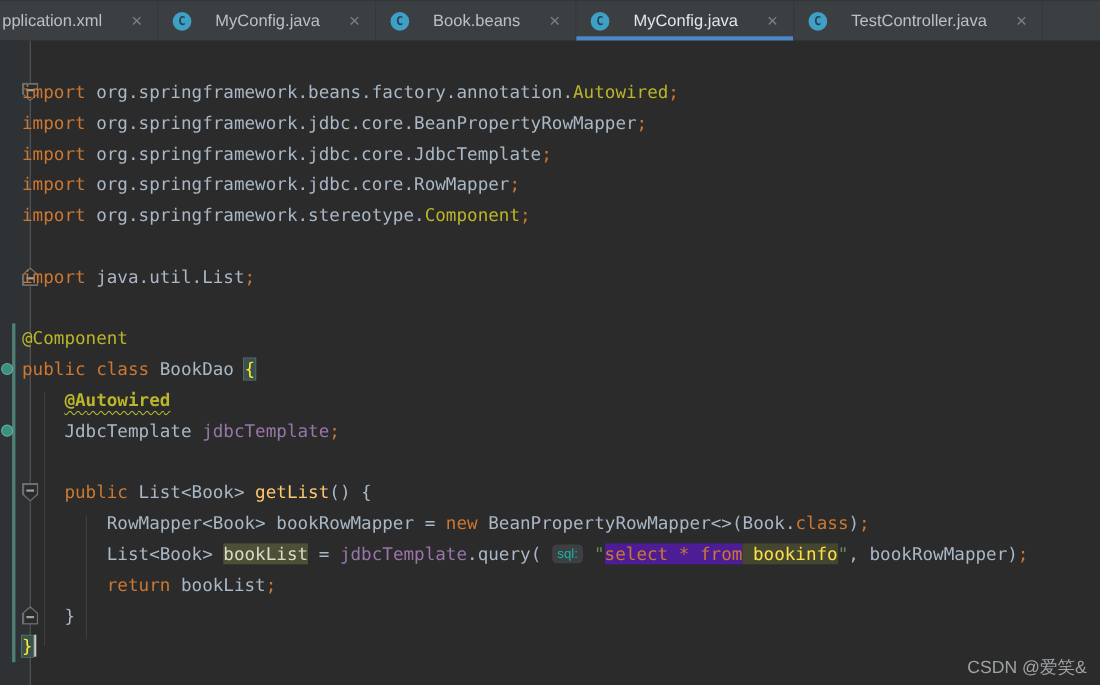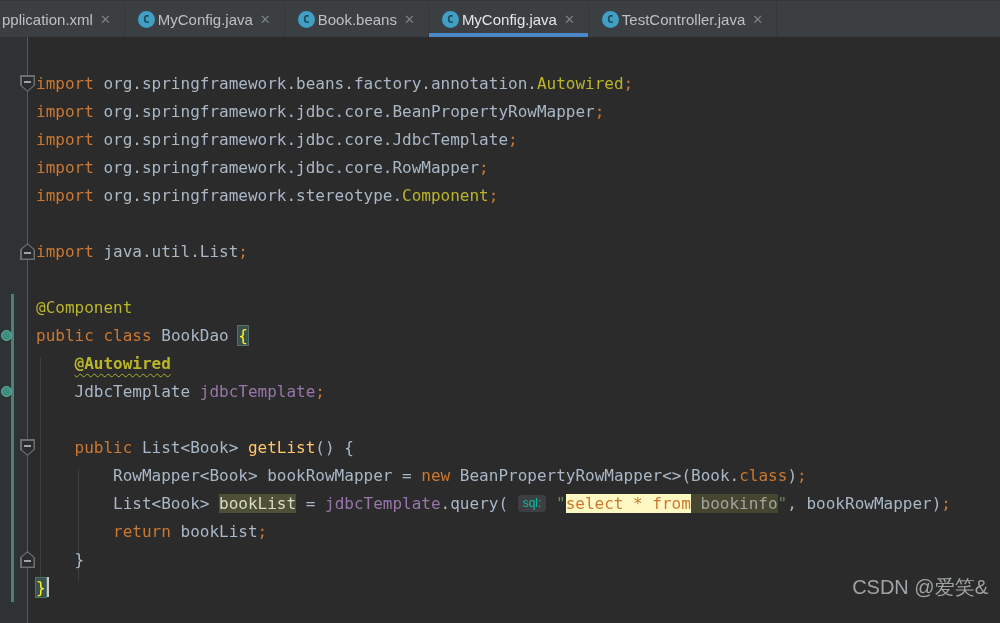--- a/index.html
+++ b/index.html
@@ -1,21 +1,21 @@
 <!DOCTYPE html>
 <html><head>
 <meta charset="utf-8">
 <style>
   * { margin:0; padding:0; box-sizing:border-box; }
   html,body { width:1000px; height:623px; overflow:hidden; background:#2b2b2b; }
   body { font-family:"Liberation Sans", sans-serif; position:relative; }
 
   
   .tabbar { height:37px; background:#3c3f41; display:flex; align-items:stretch; border-top:1px solid #343739; }
-  .tab { display:flex; align-items:center; gap:3px; padding:0 13px; color:#bcc0c4;
+  .tab { display:flex; align-items:center; gap:22px; padding:0 13px; color:#bcc0c4;
          font-size:15px; border-right:1px solid #35383a; cursor:default; position:relative; white-space:nowrap; }
   .tab.first { padding-left:2px; }
   .tab.active { background:#40444
 
 6; color:#e2e6e9; }
   .tab.active::after { content:""; position:absolute; left:0; right:0; bottom:0; height:4px; background:#4a88c7; }
   .cls-icon { width:17px; height:17px; border-radius:50%; background:#3f9fc4; color:#1e4654;
               font-size:11px; font-weight:bold; display:inline-flex; align-items:center; justify-content:center;
               font-family:"DejaVu Sans Mono", monospace; }
   .tab-close { color:#7a8084; font-size:13px; margin-left:4px; }
@@ -36,40 +36,40 @@
   .fold.down .o, .fold.down .i { clip-path:polygon(0 0,100% 0,100% 62%,50% 100%,0 62%); }
   .fold.up .o,   .fold.up .i   { clip-path:polygon(50% 0,100% 38%,100% 100%,0 100%,0 38%); }
   .fold.down .m { top:6px; } .fold.up .m { top:9px; }
   .f1 { top:38px; } .f2 { top:206px; } .f3 { top:402px; } .f4 { top:514px; }
 
   .indent-guide { position:absolute; width:1px; background:#3c4042; }
   .ig1 { left:40px; top:320px; height:230px; }
   .ig2 { left:78px; top:432px; height:112px; }
 
   
-  .code { position:absolute; left:0; top:0; right:0; bottom:0; padding:33px 0 0 36px;
+  .code { position:absolute; left:0; top:0; right:0; bottom:0; padding:33px 0 0 20px;
           font-family:"DejaVu Sans Mono","Liberation Mono",monospace; font-size:16px; line-height:28px;
           color:#a9b7c6; white-space:pre; }
   .cl { height:28px; }
   .seg-kw   { color:#cc7832; }
   .seg-def  { color:#a9b7c6; }
   .seg-ann  { color:#bbb529; }
   .seg-annw { color:#bbb529; text-decoration:underline wavy #a8b32f; text-decoration-thickness:1px; text-underline-offset:4px;font-weight:bold; }
   .seg-fld  { color:#9876aa; }
   .seg-mth  { color:#ffc66d; }
   .seg-str  { color:#6a8759; }
-  .seg-sqlk { color:#cc7832; background:#fef9c3; }
-  .seg-sqld { color:#a3a3a3; background:#45462f; }
+  .seg-sqlk { color:#cc7832; background:#4c1d95; }
+  .seg-sqld { color:#fde047; background:#45462f; }
   .seg-hlid { color:#d8dbc8; background:#4e5035; }
   .seg-bracehl { color:#ffef28; background:#3b514d; outline:1px solid #53706a; }
   .seg-inlay { display:inline-block; background:#3d4043; color:#14b8a6; font-size:12px; line-height:17px;
                border-radius:4px; padding:0 5px; vertical-align:2px; font-family:"Liberation Sans",sans-serif; }
   .seg-caret { display:inline-block; width:2px; height:20px; background:#c8c8c8; vertical-align:-4px; margin-left:1px; }
 
-  .watermark { position:absolute; right:12px; bottom:22px; color:#9fa3a6; font-size:20px; }
+  .watermark { position:absolute; right:12px; bottom:5px; color:#9fa3a6; font-size:16px; }
 </style>
 </head>
 <body>
 
 <div class="tabbar">
   <div class="tab first">
     <span>pplication.xml</span>
     <span class="tab-close">✕</span>
   </div>
   <div class="tab">

